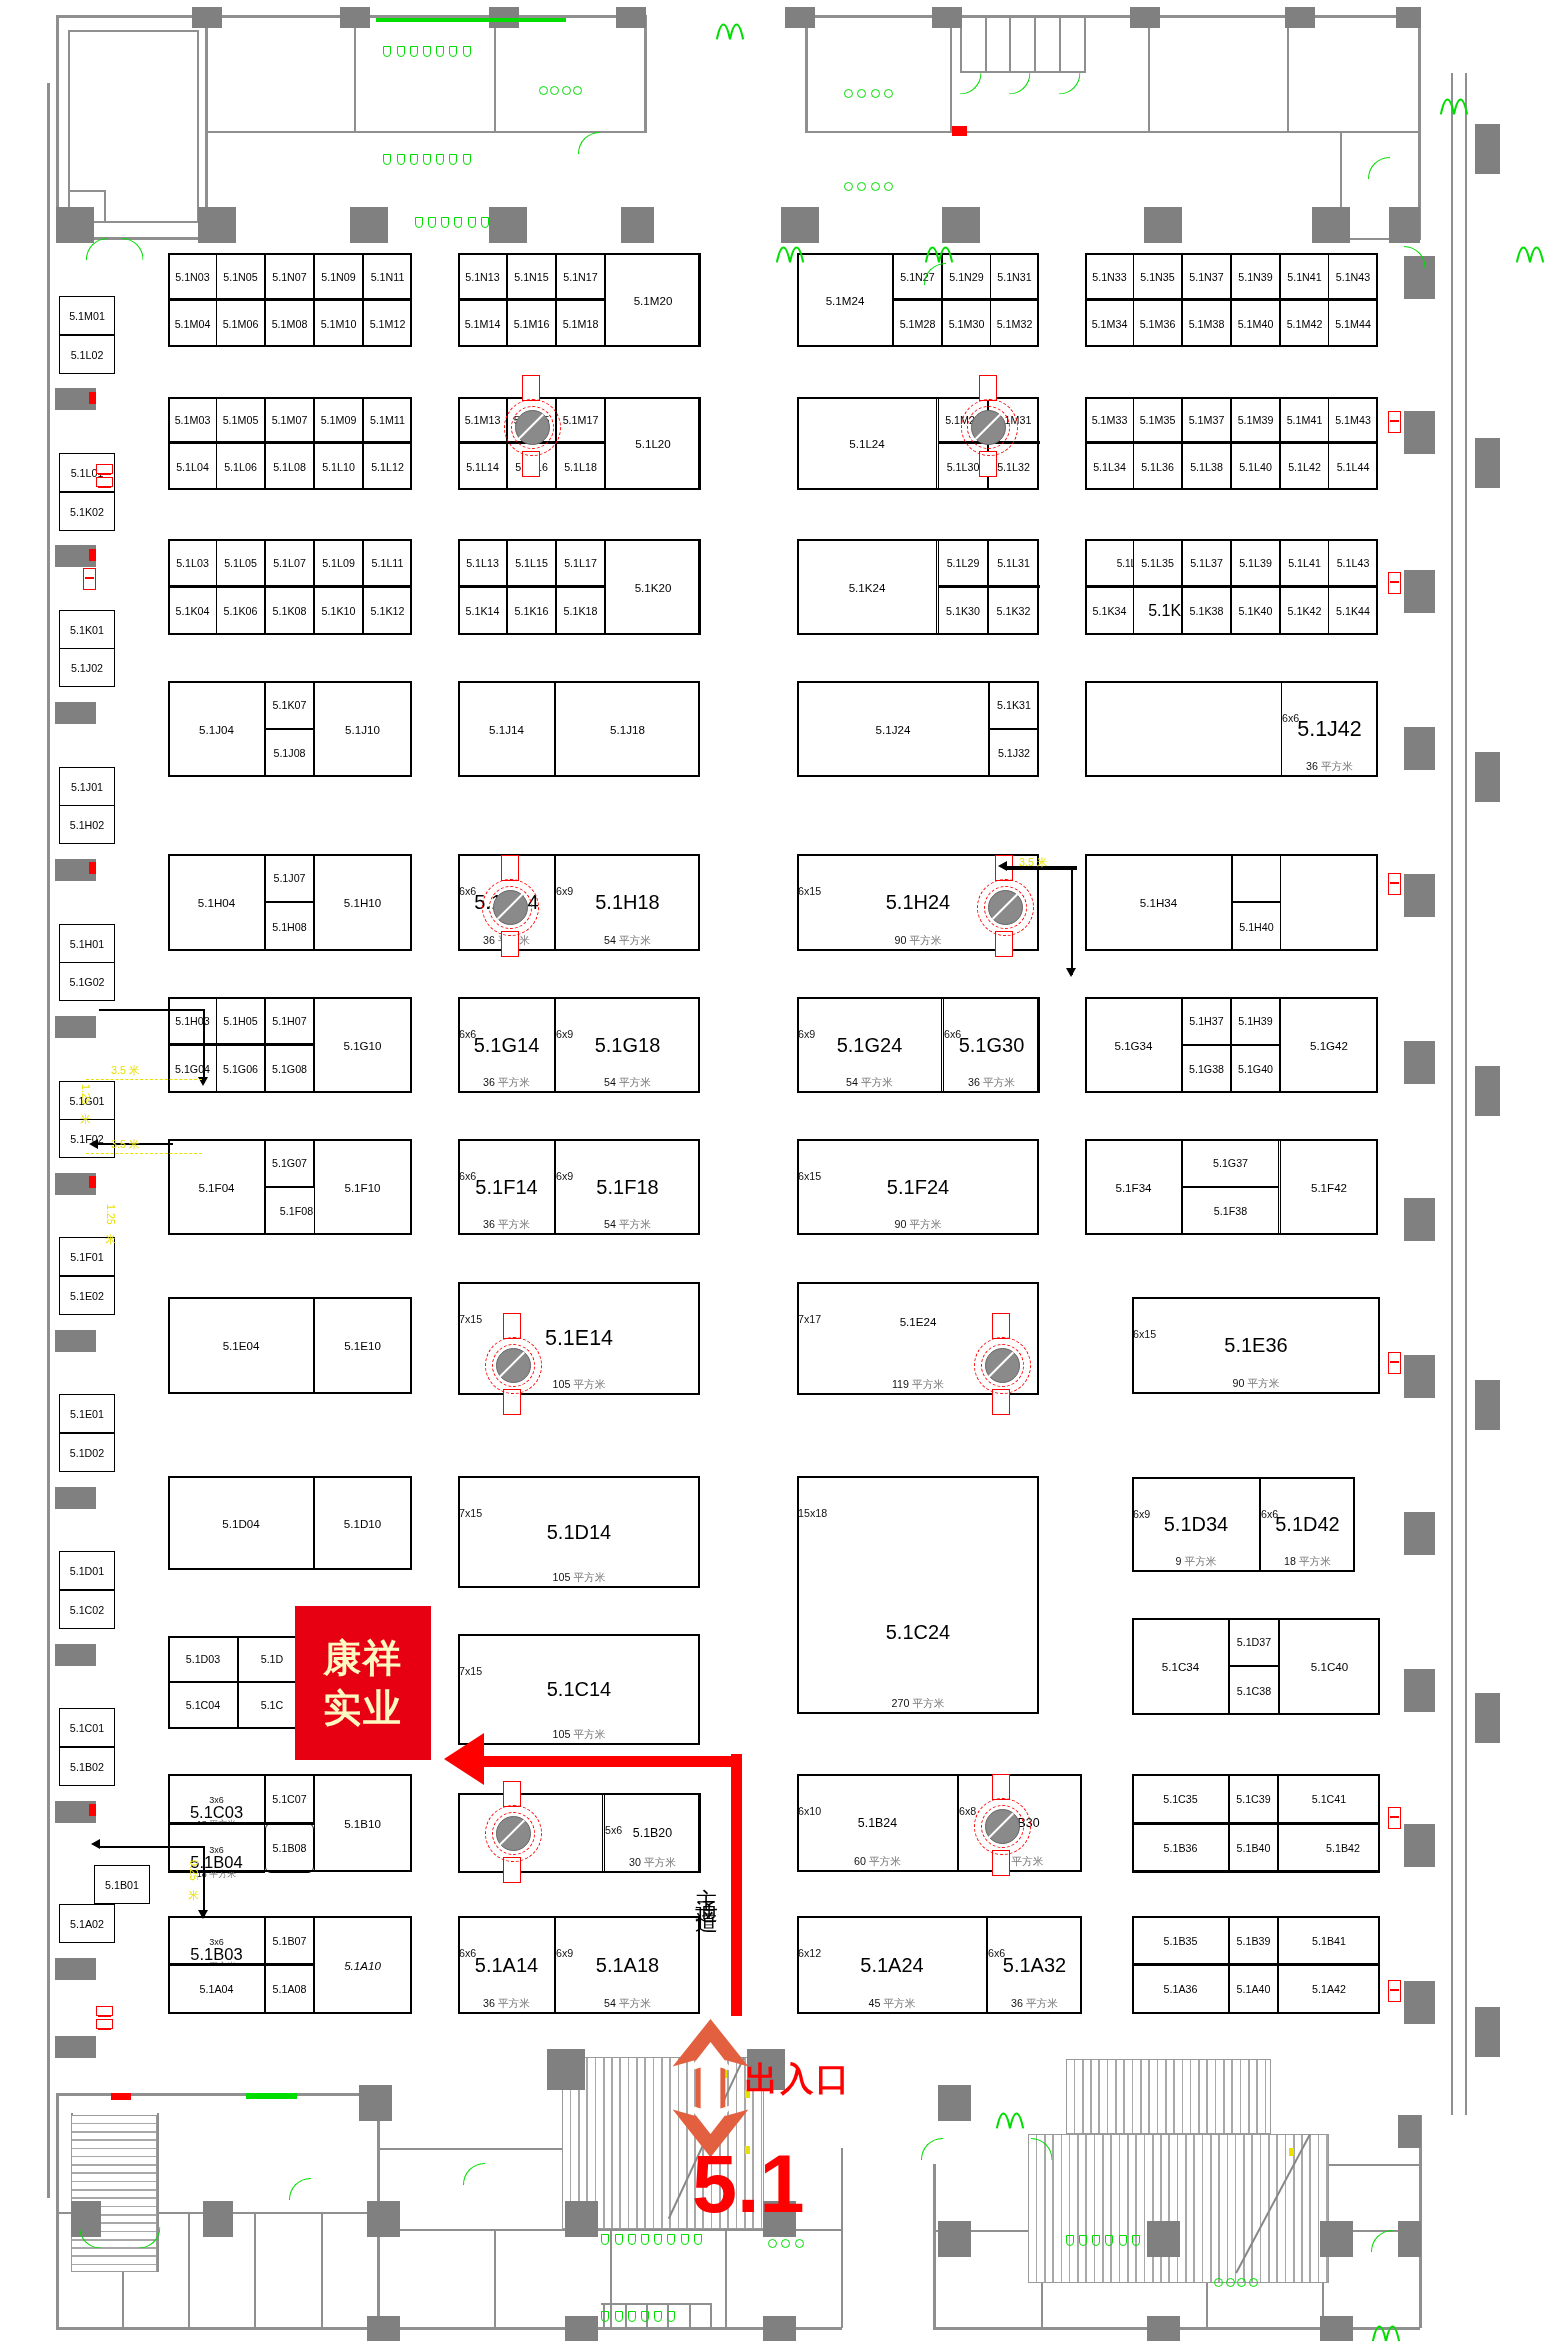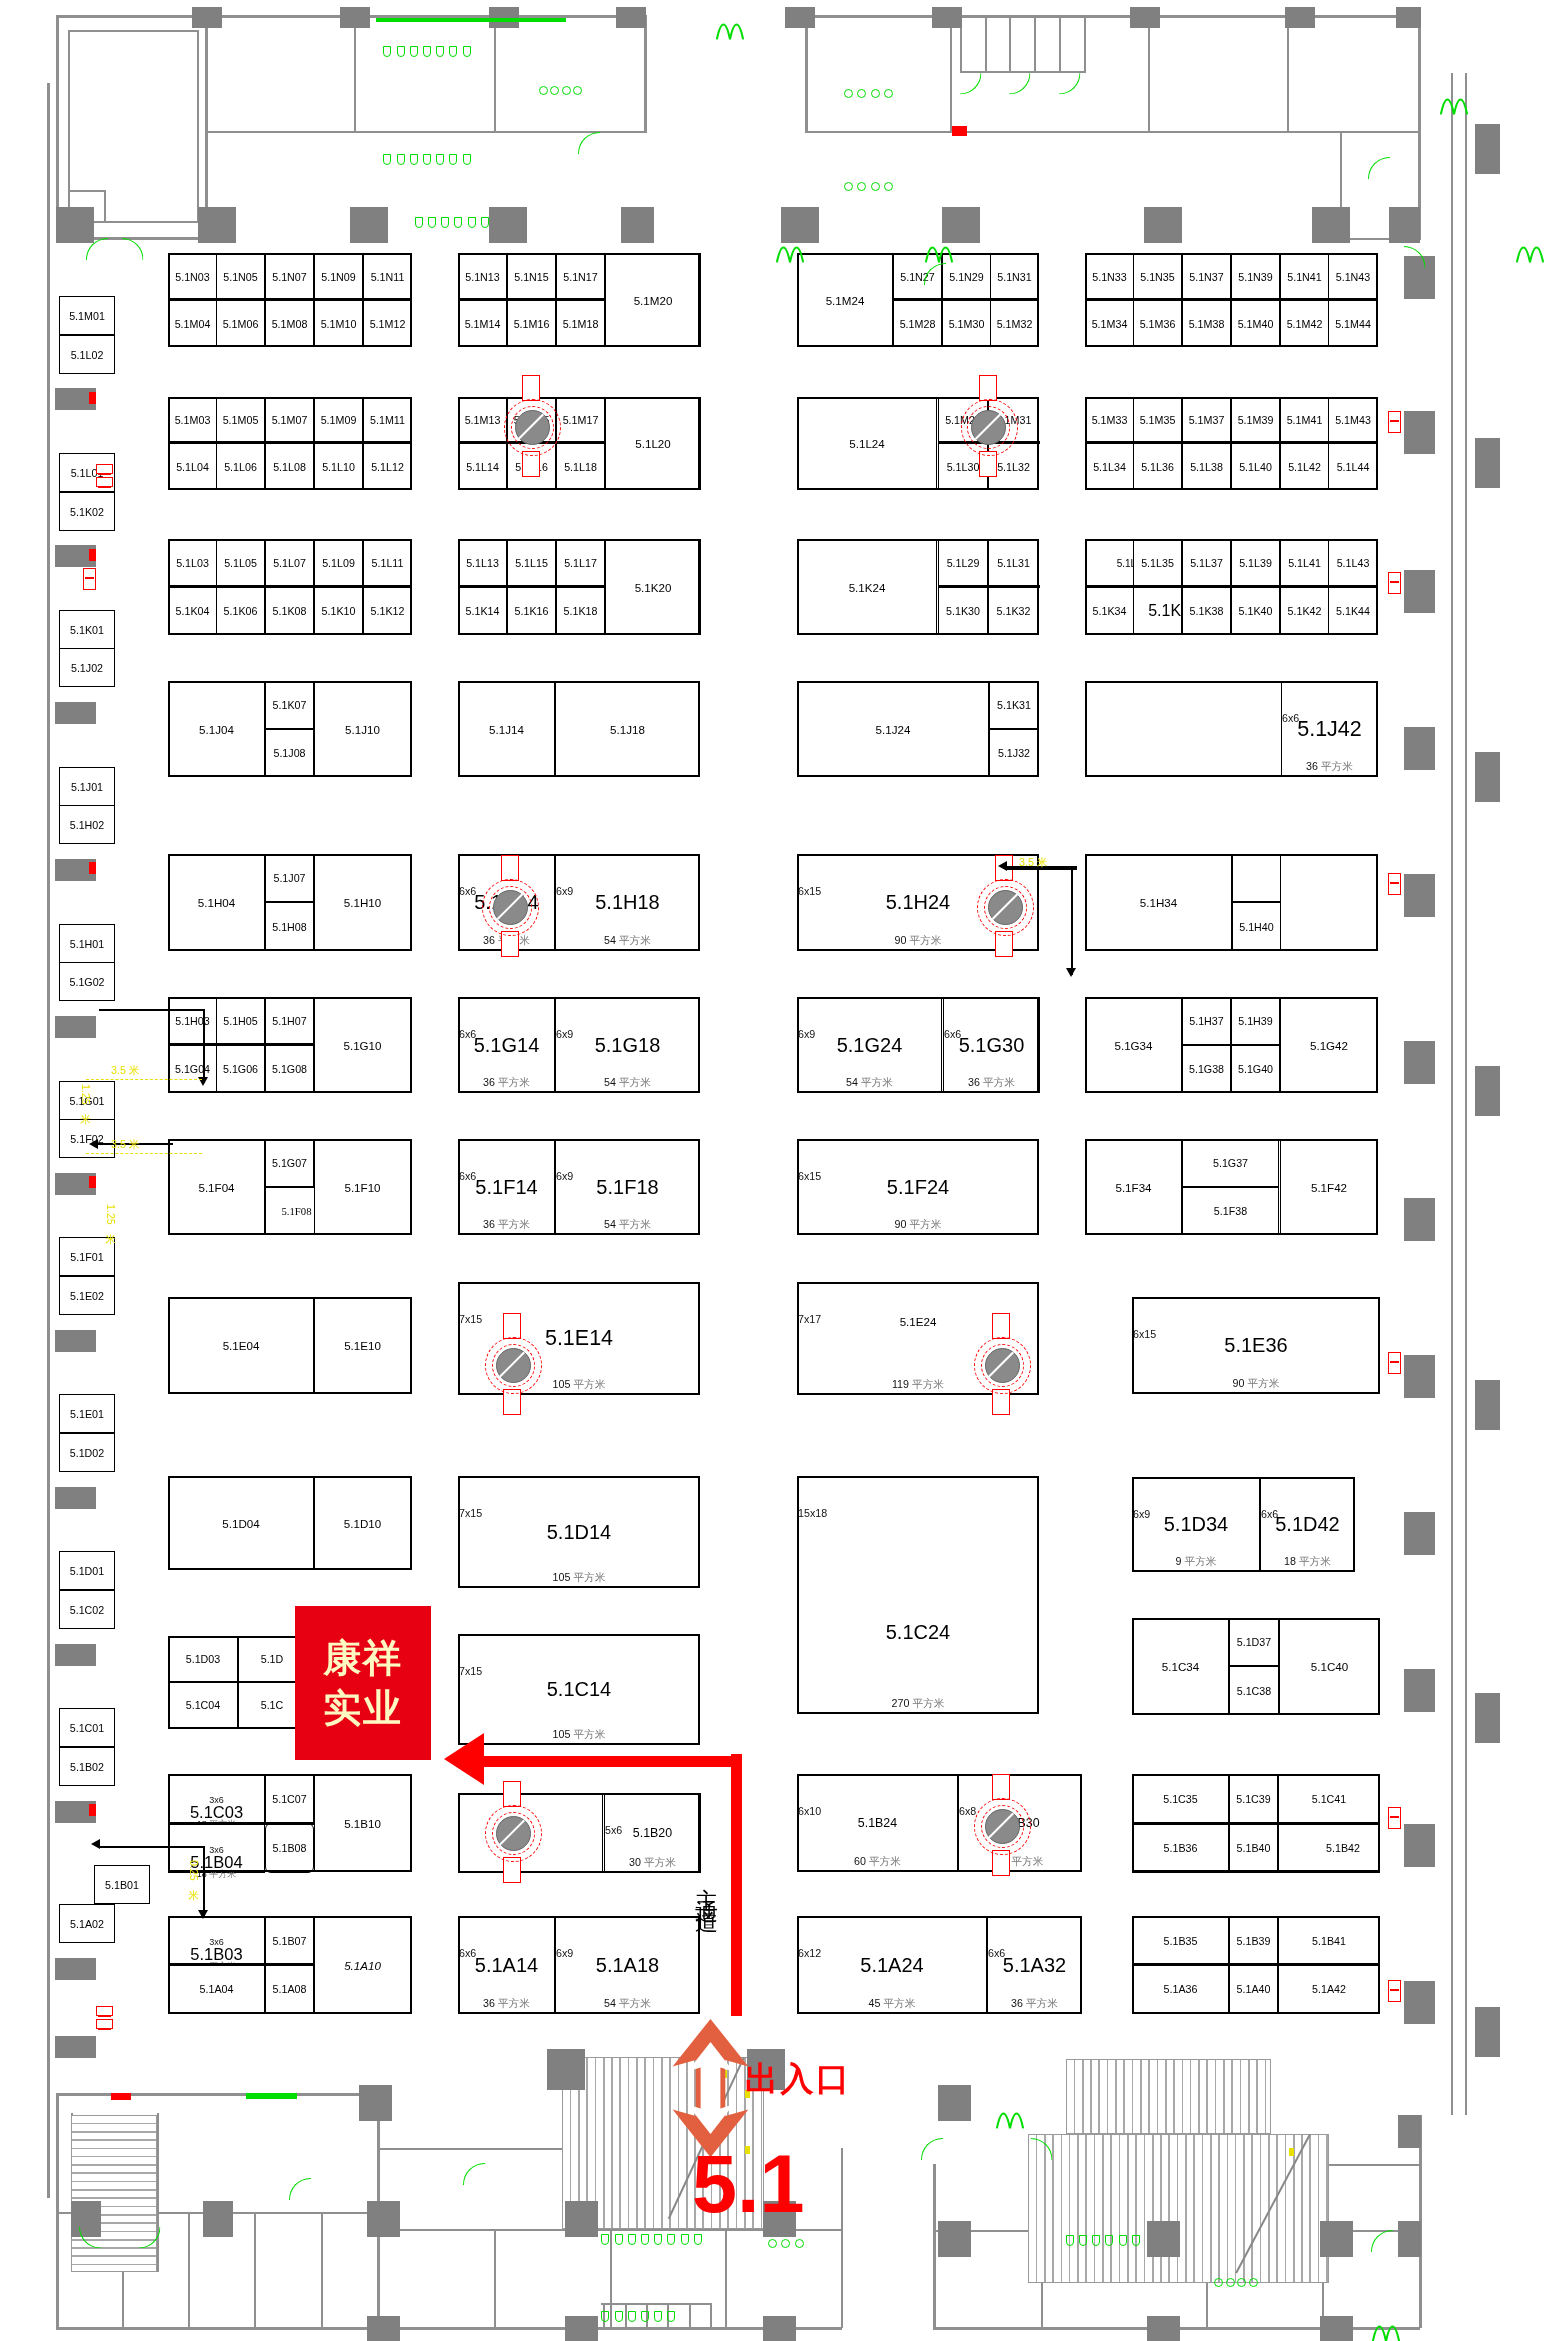--- a/index.html
+++ b/index.html
@@ -794,21 +794,21 @@
     </div>
     <div class="booth" style="left: 1280px; top: 997px; width: 98px; height: 96px; position: absolute;">
       <div class="blabel" style="font-size: 11.6px;">5.1G42</div>
     </div>
     <div class="booth" style="left: 168px; top: 1139px; width: 97px; height: 96px; position: absolute;">
       <div class="blabel" style="font-size: 11.6px;">5.1F04</div>
     </div>
     <div class="booth" style="left: 265px; top: 1139px; width: 49px; height: 48px; position: absolute;">
       <div class="blabel" style="font-size: 10.7px;">5.1G07</div>
     </div>
-    <div class="booth" style="left: 265px; top: 1187px; width: 63px; height: 48px; position: absolute; font-family: Liberation Serif, serif;">
+    <div class="booth" style="left: 265px; top: 1187px; width: 63px; height: 48px; position: absolute;">
       <div class="blabel" style="font-size: 10.7px;">5.1F08</div>
     </div>
     <div class="booth" style="left: 314px; top: 1139px; width: 97px; height: 96px; position: absolute;">
       <div class="blabel" style="font-size: 11.6px;">5.1F10</div>
     </div>
     <div class="booth" style="left: 458px; top: 1139px; width: 97px; height: 96px; position: absolute;">
       <div class="bsize">6x6</div>
       <div class="blabel" style="font-size: 20px;">5.1F14</div>
       <div class="barea"><span class="num">36</span> <span class="unit">平方米</span></div>
     </div>

